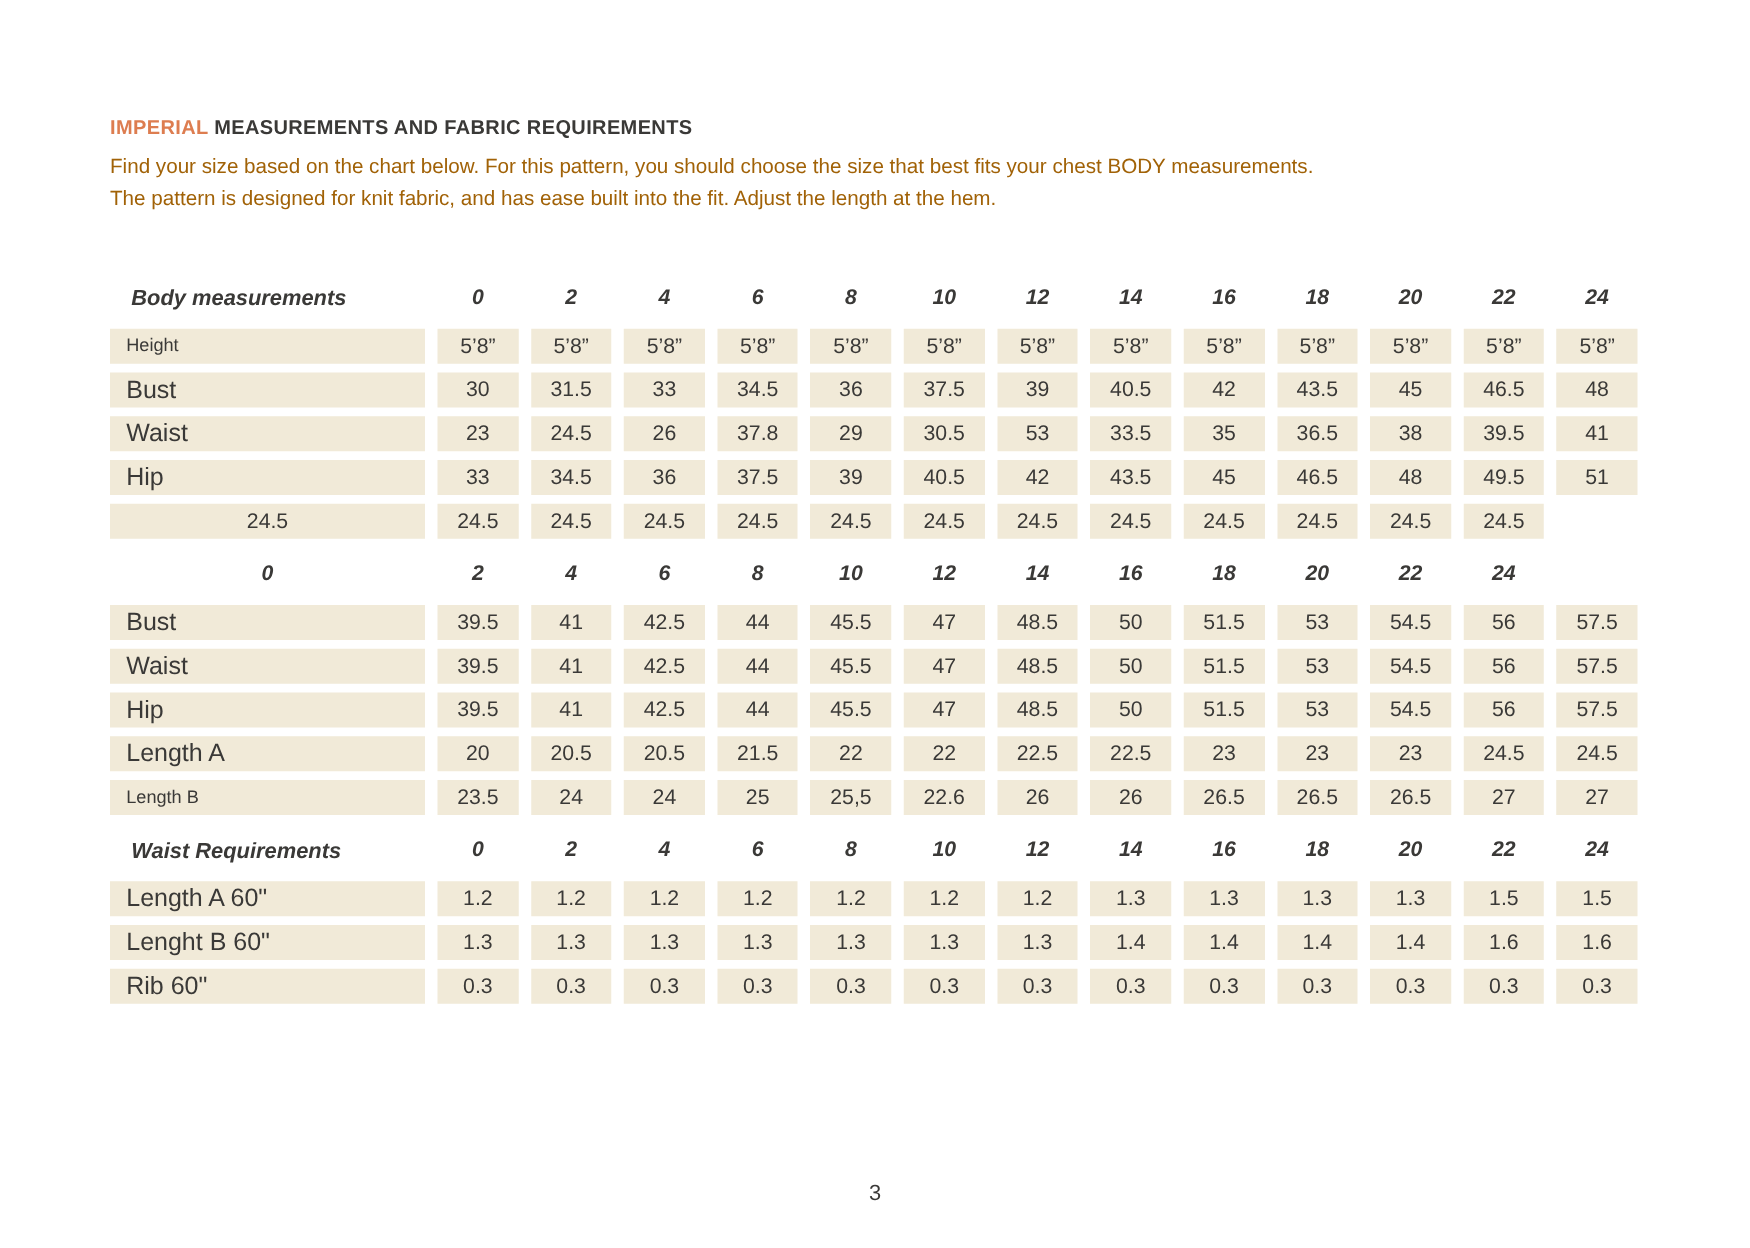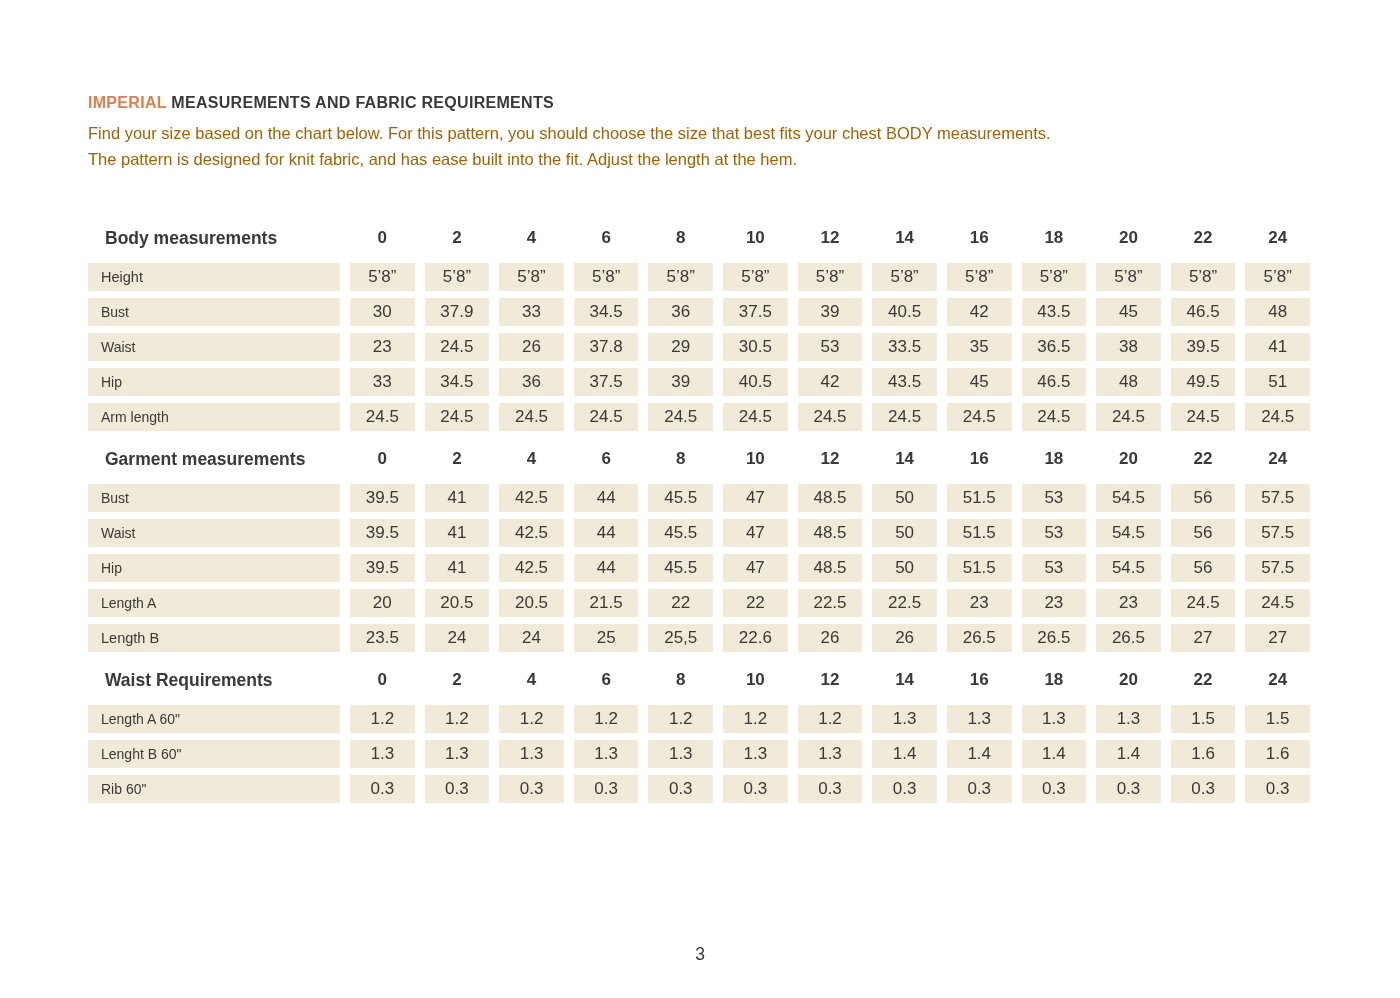--- a/index.html
+++ b/index.html
@@ -38,27 +38,28 @@
     display: grid;
     grid-template-columns: 252px repeat(13, 1fr);
     column-gap: 10px;
     height: 28px;
     margin-bottom: 7px;
   }
   .t-row.t-head {
     height: 42px;
     margin-bottom: 4px;
     font-weight: bold;
+    font-style: italic;
   }
   .t-label {
     background: #f1ead8;
     display: flex;
     align-items: center;
     padding-left: 13px;
-    font-size: 14px;
+    font-size: 20px;
   }
   .t-head .t-label {
     background: transparent;
     padding-left: 17px;
     font-size: 17.5px;
   }
   .t-cell {
     background: #f1ead8;
     display: flex;
     align-items: center;
@@ -115,21 +116,21 @@
         <div class="t-cell">5’8”</div>
         <div class="t-cell">5’8”</div>
         <div class="t-cell">5’8”</div>
         <div class="t-cell">5’8”</div>
         <div class="t-cell">5’8”</div>
         <div class="t-cell">5’8”</div>
       </div>
       <div class="t-row">
         <div class="t-label">Bust</div>
         <div class="t-cell">30</div>
-        <div class="t-cell">37.9</div>
+        <div class="t-cell">31.5</div>
         <div class="t-cell">33</div>
         <div class="t-cell">34.5</div>
         <div class="t-cell">36</div>
         <div class="t-cell">37.5</div>
         <div class="t-cell">39</div>
         <div class="t-cell">40.5</div>
         <div class="t-cell">42</div>
         <div class="t-cell">43.5</div>
         <div class="t-cell">45</div>
         <div class="t-cell">46.5</div>
@@ -161,37 +162,35 @@
         <div class="t-cell">40.5</div>
         <div class="t-cell">42</div>
         <div class="t-cell">43.5</div>
         <div class="t-cell">45</div>
         <div class="t-cell">46.5</div>
         <div class="t-cell">48</div>
         <div class="t-cell">49.5</div>
         <div class="t-cell">51</div>
       </div>
       <div class="t-row">
-        <div class="t-label">Arm length</div>
         <div class="t-cell">24.5</div>
         <div class="t-cell">24.5</div>
         <div class="t-cell">24.5</div>
         <div class="t-cell">24.5</div>
         <div class="t-cell">24.5</div>
         <div class="t-cell">24.5</div>
         <div class="t-cell">24.5</div>
         <div class="t-cell">24.5</div>
         <div class="t-cell">24.5</div>
         <div class="t-cell">24.5</div>
         <div class="t-cell">24.5</div>
         <div class="t-cell">24.5</div>
         <div class="t-cell">24.5</div>
       </div>
       <div class="t-row t-head">
-        <div class="t-label">Garment measurements</div>
         <div class="t-cell">0</div>
         <div class="t-cell">2</div>
         <div class="t-cell">4</div>
         <div class="t-cell">6</div>
         <div class="t-cell">8</div>
         <div class="t-cell">10</div>
         <div class="t-cell">12</div>
         <div class="t-cell">14</div>
         <div class="t-cell">16</div>
         <div class="t-cell">18</div>

